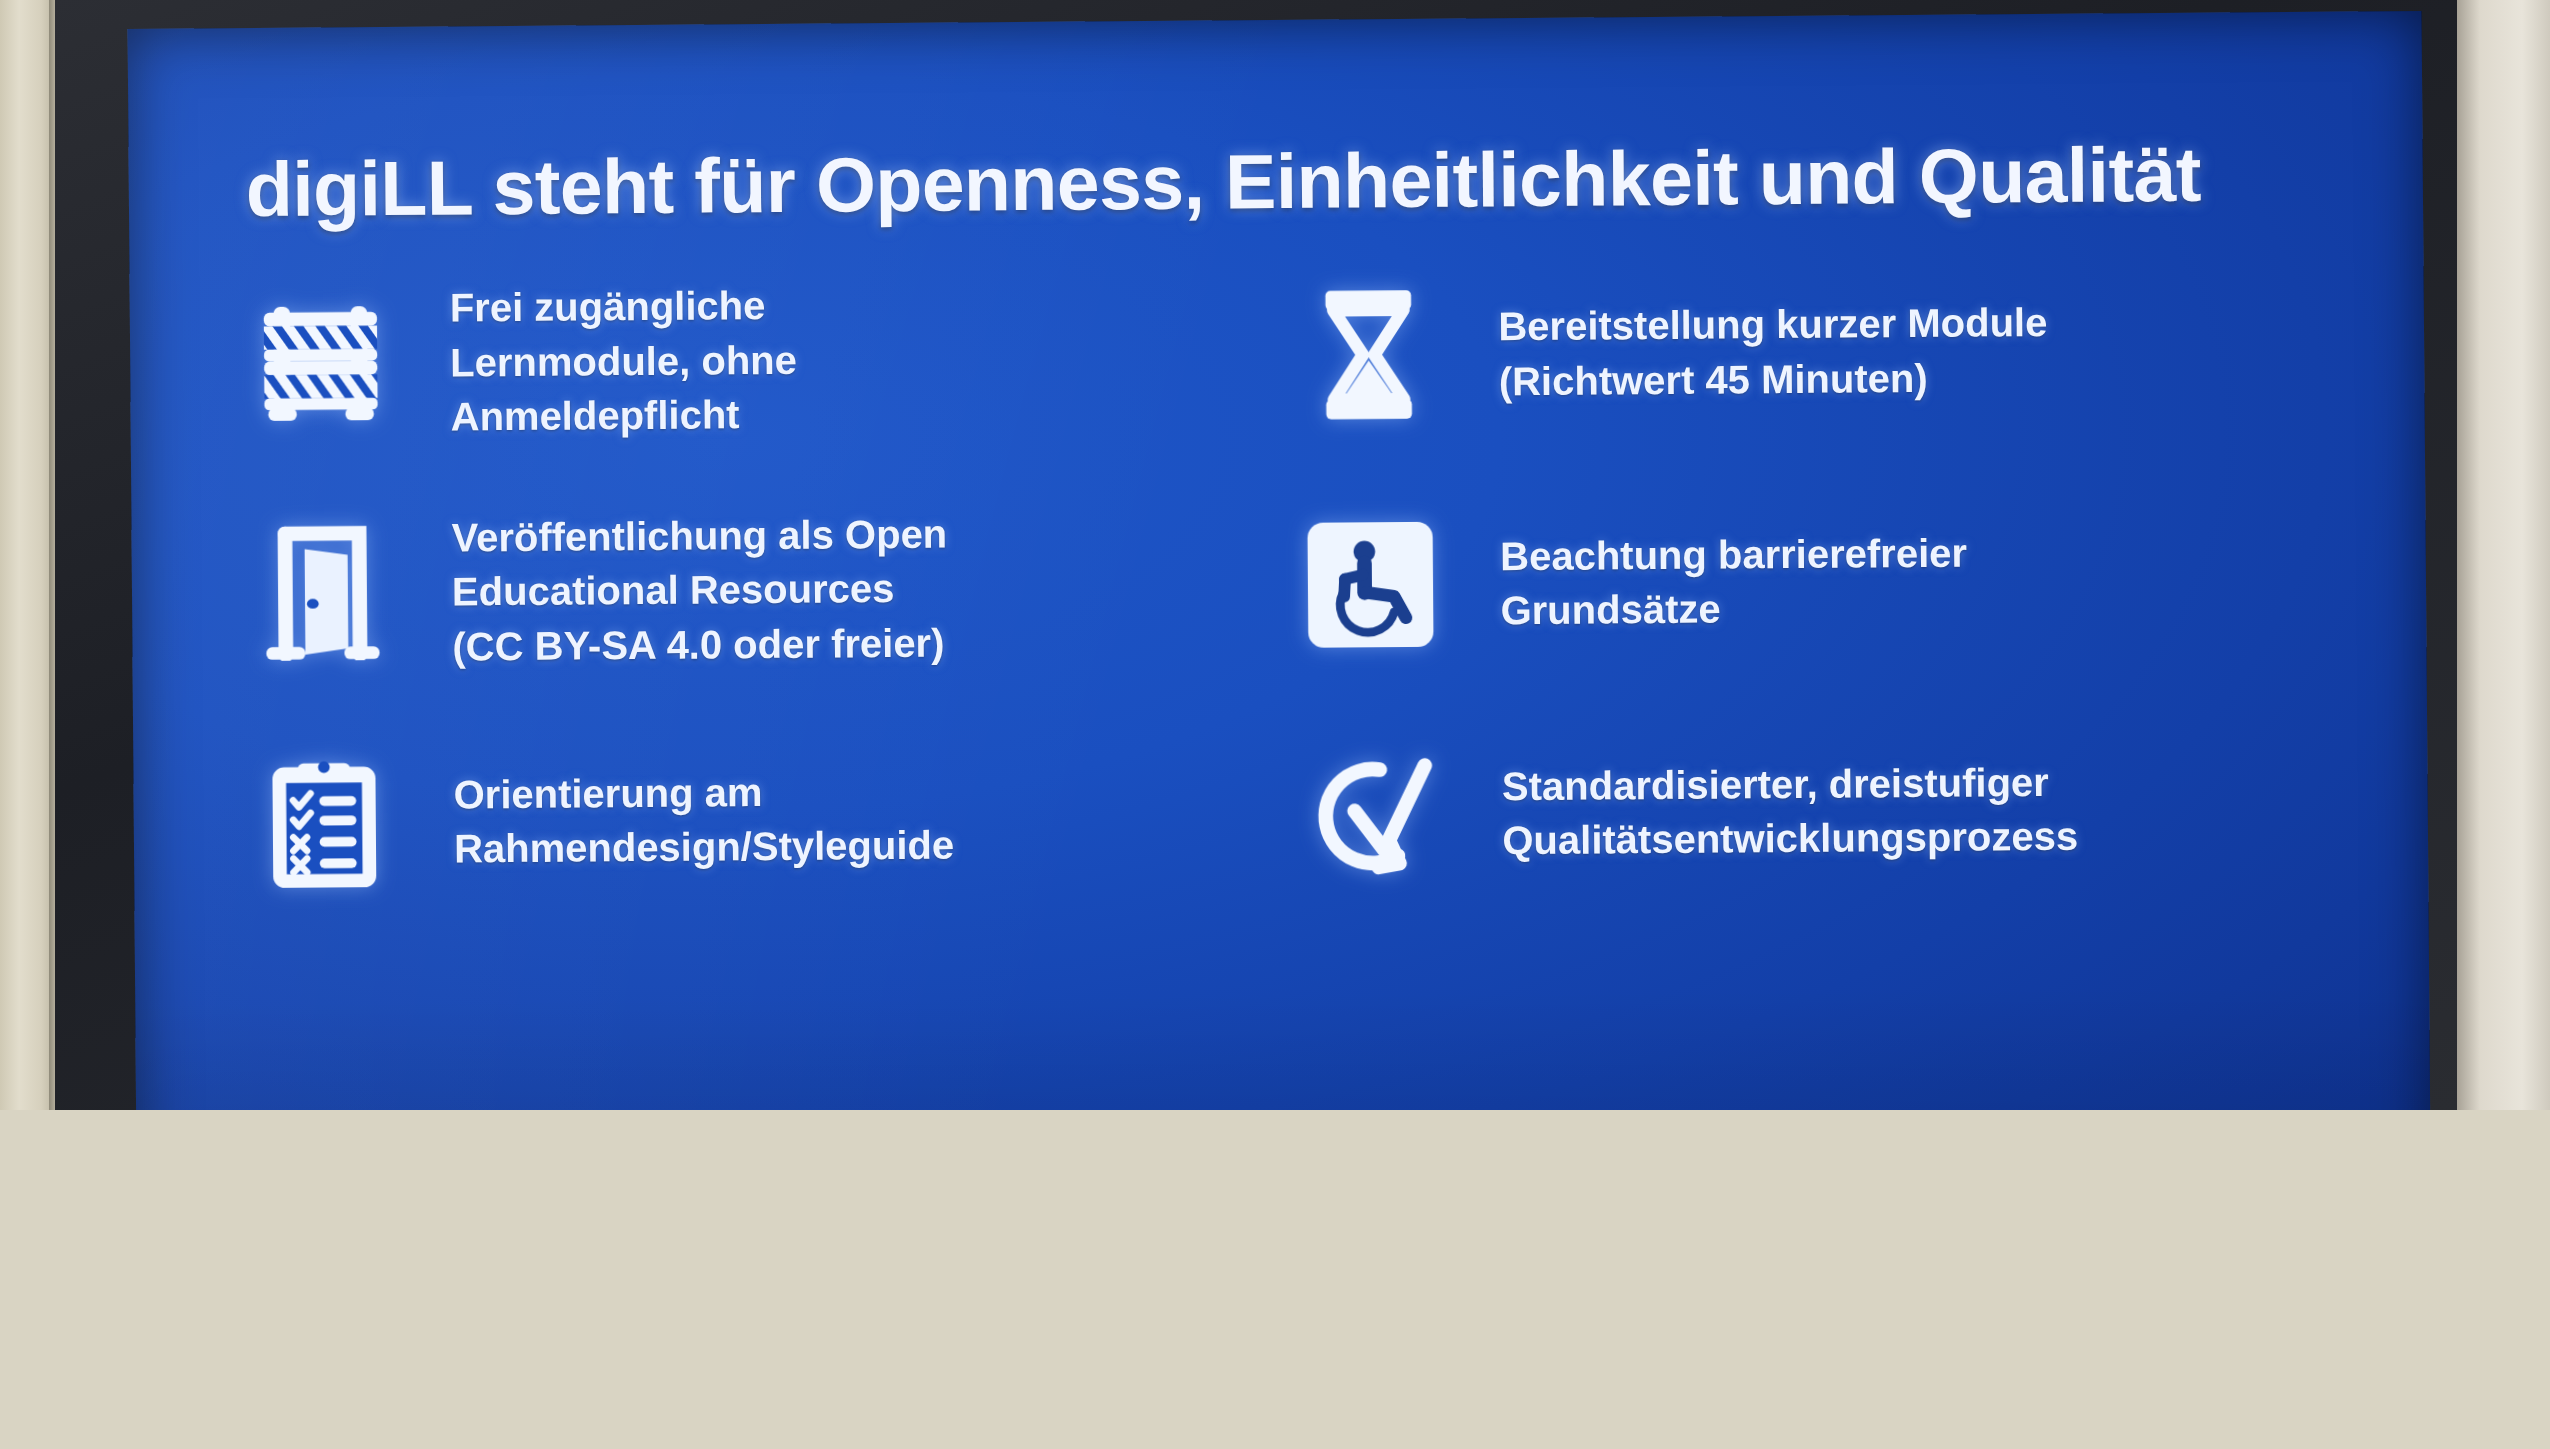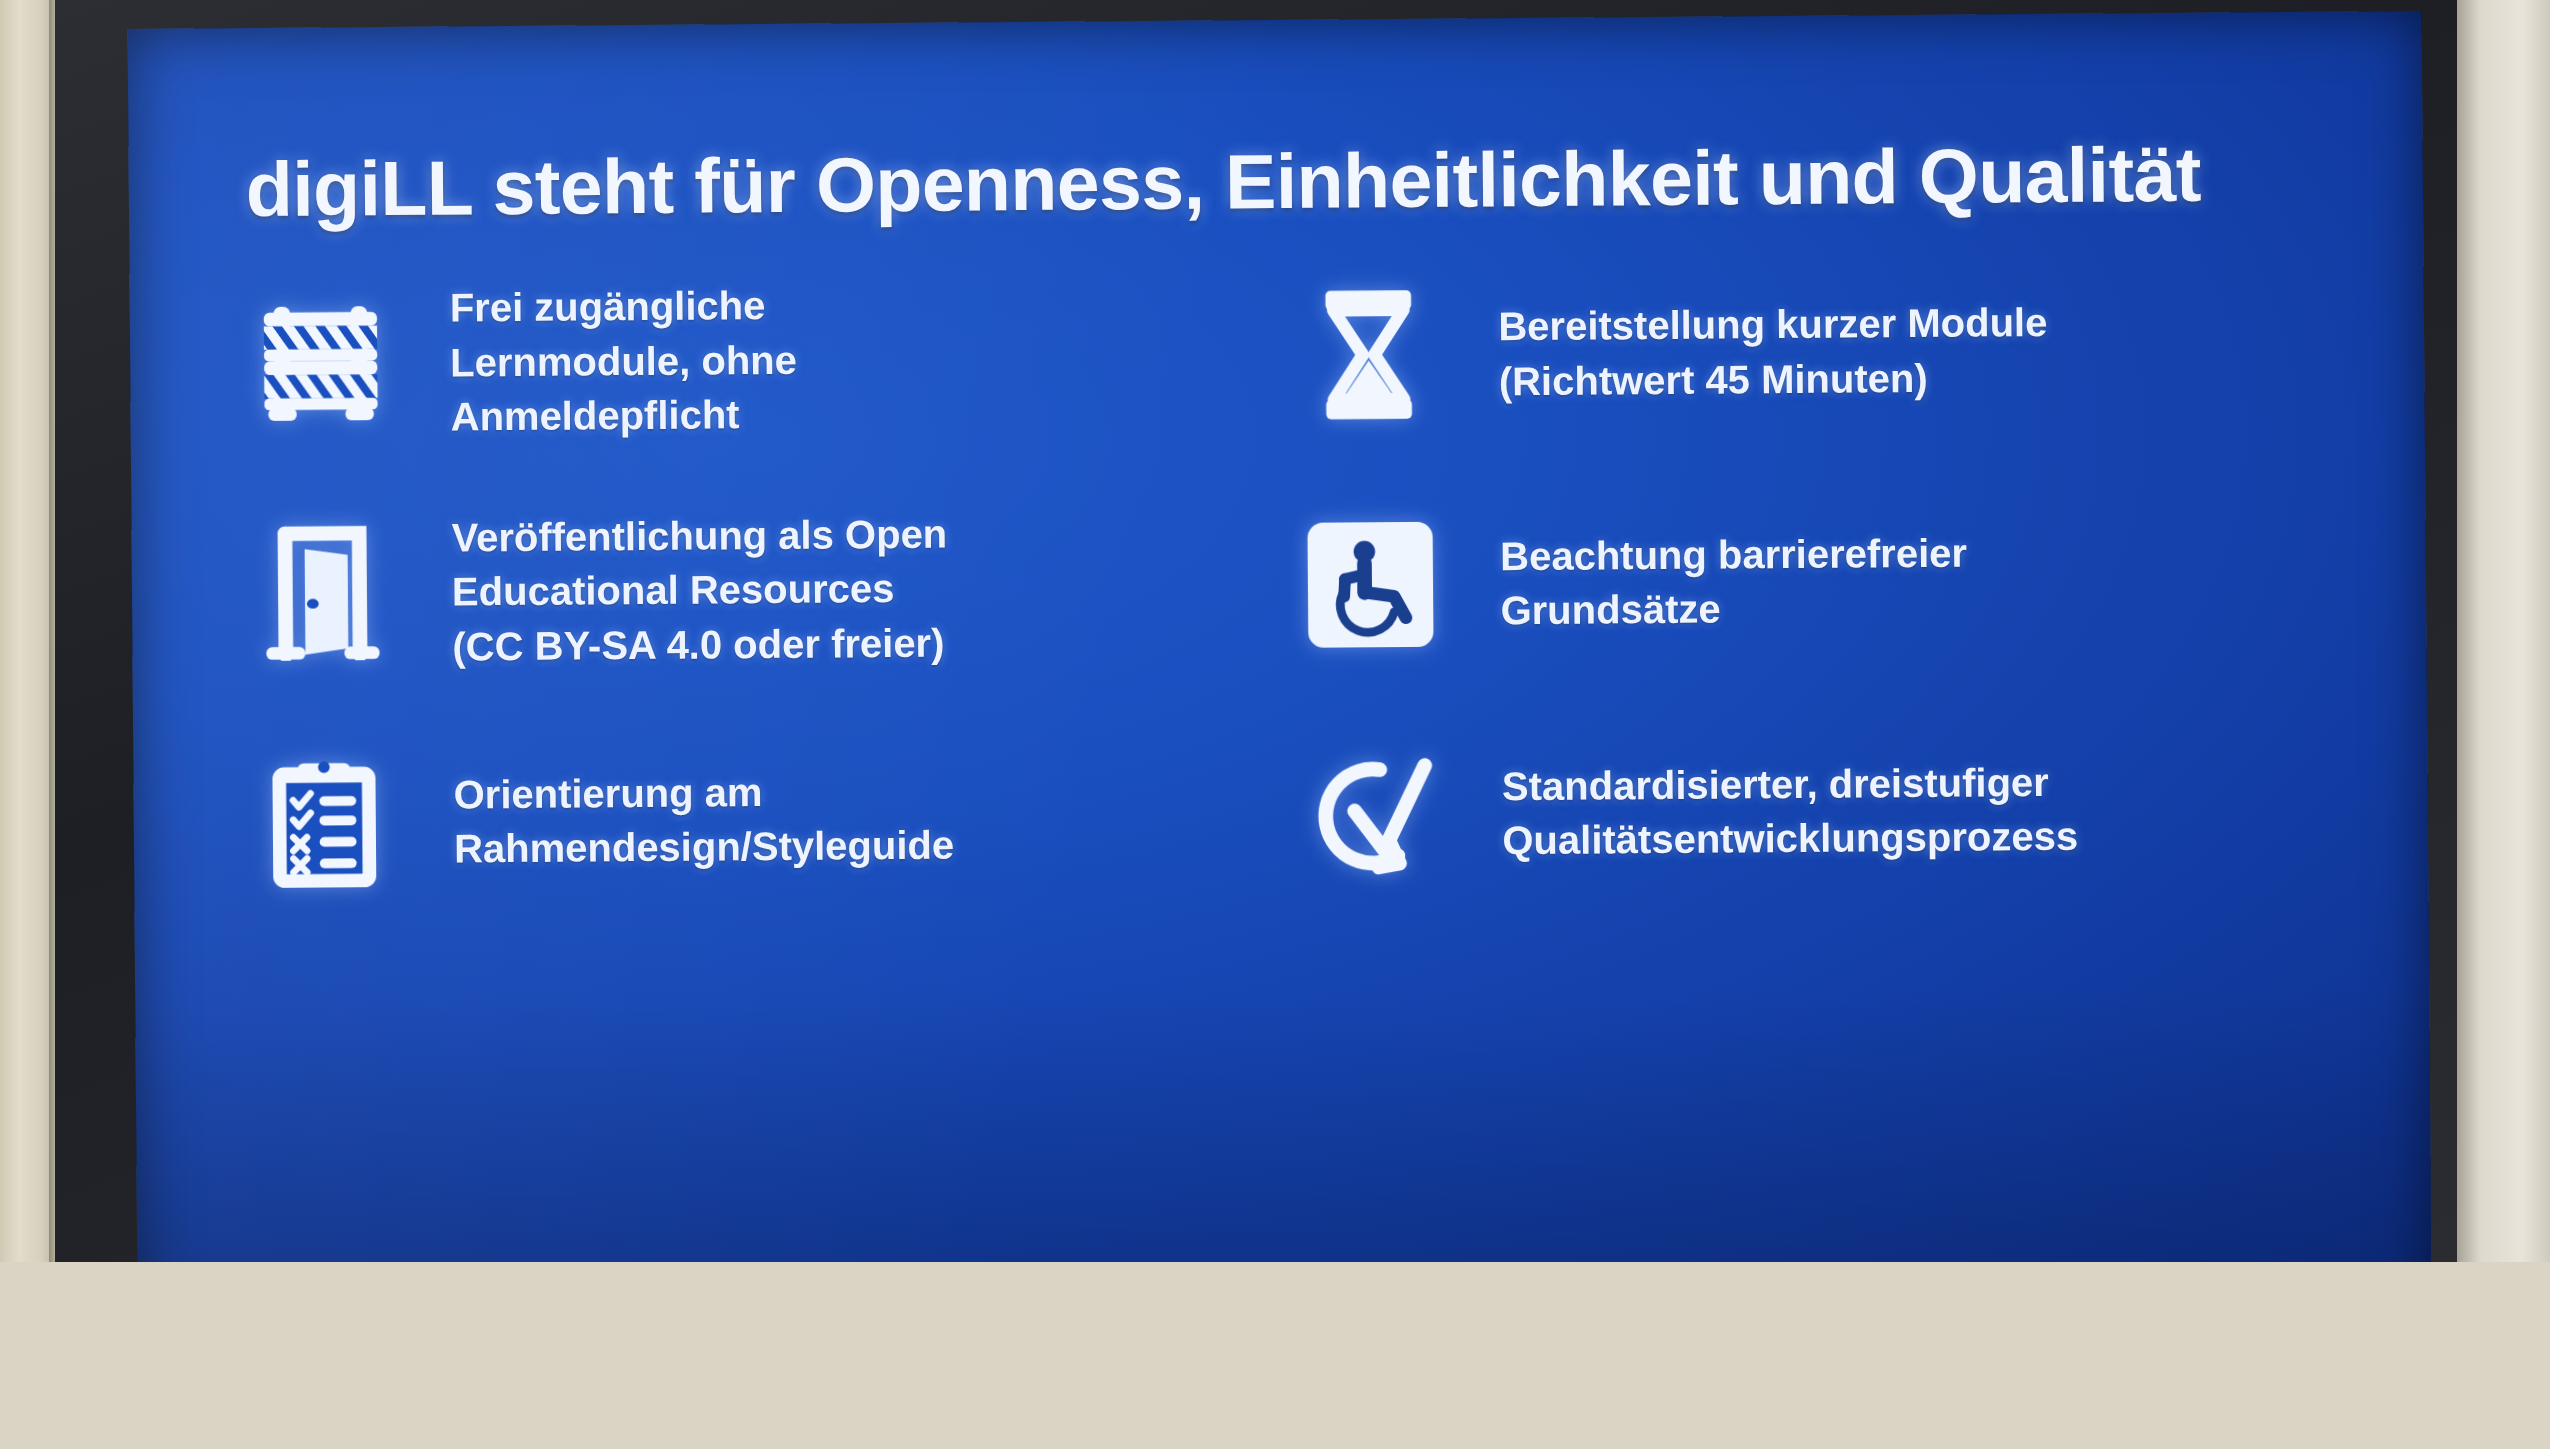--- a/index.html
+++ b/index.html
@@ -6,21 +6,21 @@
   html, body {
     width:2550px; height:1449px;
     overflow:hidden;
     background:#d9d4c3;
     font-family:"Liberation Sans", sans-serif;
   }
 
   
   #scene {
     position:relative;
-    width:2550px; height:1262px;
+    width:2550px; height:1110px;
     background:#0a0a0c;
     overflow:hidden;
   }
 
   
   .wall {
     position:absolute; top:0; bottom:0;
     background:linear-gradient(90deg,#cfc9b4 0%, #e2ddcc 35%, #d6d0bd 75%, #bdb7a3 100%);
   }
   #wall-left  { left:0;  width:55px; }

